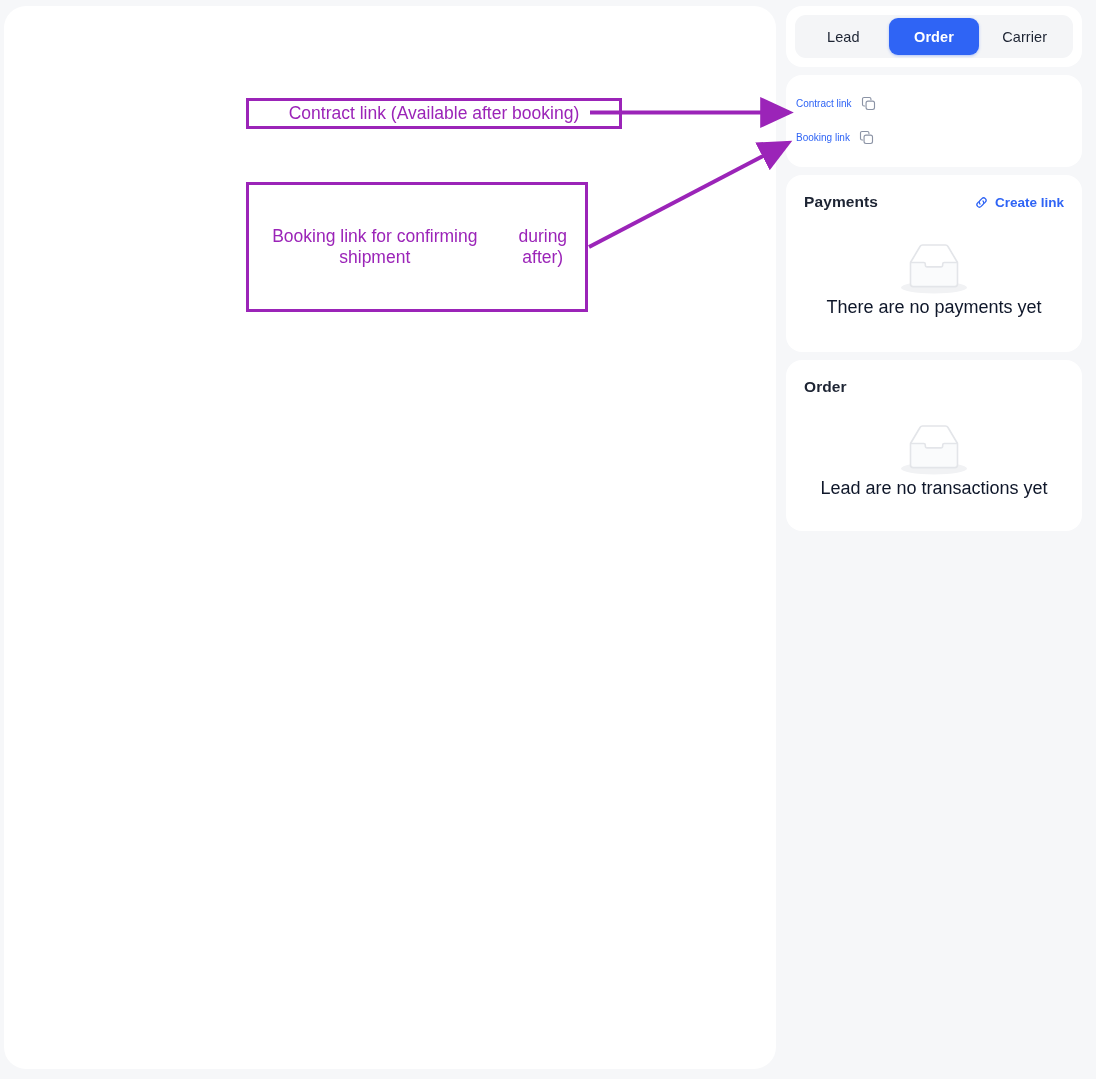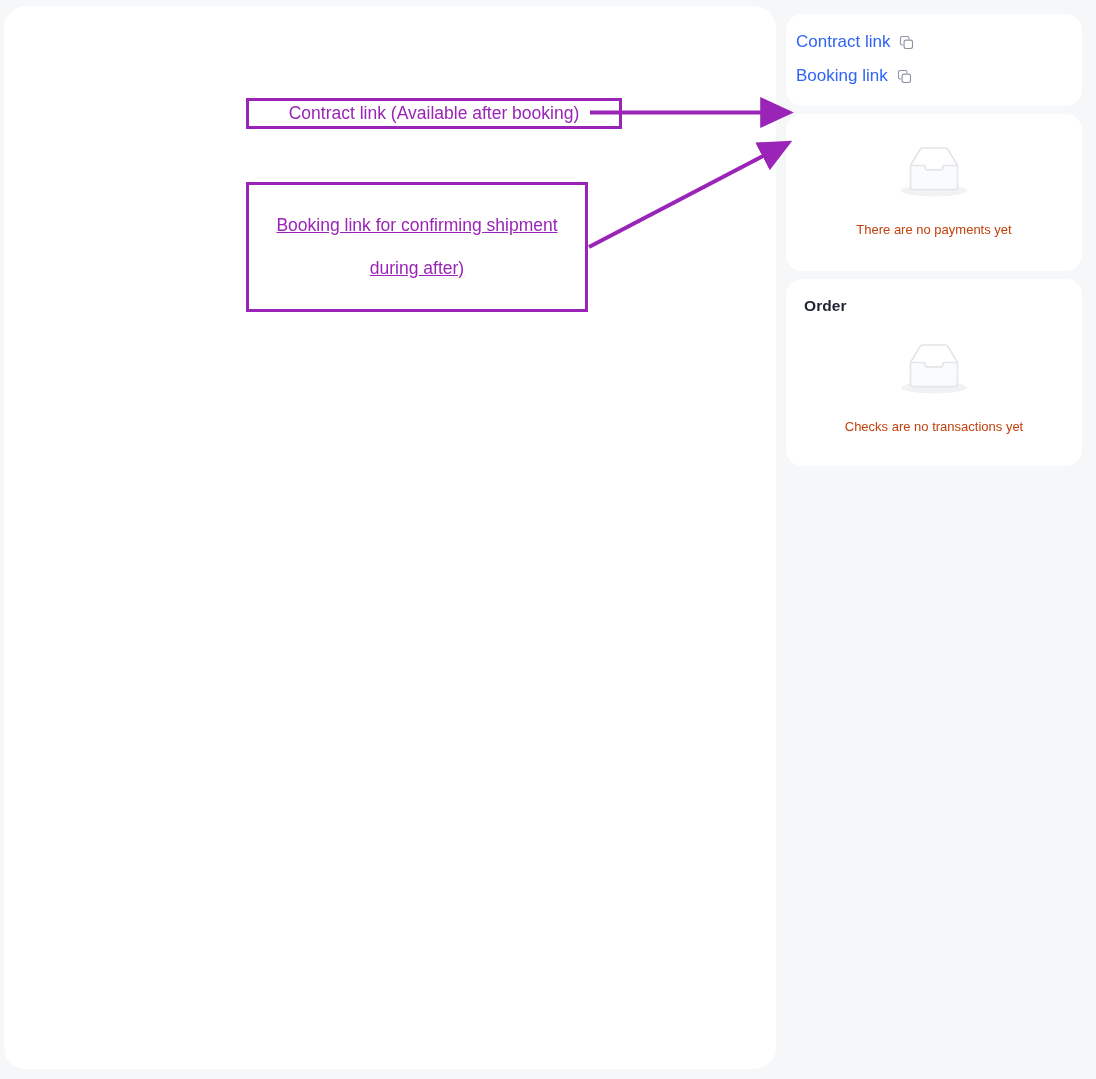--- a/index.html
+++ b/index.html
@@ -70,21 +70,21 @@
   .linkrow {
     display: flex;
     align-items: center;
     gap: 9px;
     padding: 2px 0 2px 10px;
     height: 28px;
   }
   .linkrow + .linkrow { margin-top: 6px; }
   .linklabel {
     color: #2f64f5;
-    font-size: 17px;
+    font-size: 10px;
     cursor: pointer;
   }
   .copy-ico { cursor: pointer; display: block; }
 
   
   .card {
     background: #ffffff;
     border-radius: 16px;
     width: 296px;
     margin: 8px 0 0 2px;
@@ -107,23 +107,23 @@
     font-weight: bold;
     cursor: pointer;
   }
   .empty {
     display: flex;
     flex-direction: column;
     align-items: center;
     padding: 22px 0 30px 0;
   }
   .empty-text {
-    margin-top: 22px;
-    color: #c2410c;
-    font-size: 13px;
+    margin-top: 0;
+    color: #0f172a;
+    font-size: 18px;
   }
   .pay-card .empty { padding-top: 26px; padding-bottom: 34px; }
   .checks-card .empty { padding-top: 22px; padding-bottom: 32px; }
 
   
   .anno {
     position: absolute;
     background: #ffffff;
     border: 3px solid #9b24b8;
     color: #9b24b8;
@@ -133,42 +133,54 @@
   #anno-contract {
     left: 246px; top: 98px;
     width: 376px; height: 31px;
     font-size: 17.5px;
     display: flex; align-items: center; justify-content: center;
   }
   #anno-booking {
     left: 246px; top: 182px;
     width: 342px; height: 130px;
     font-size: 17.5px;
-    display: flex; flex-direction: column;
+    display: flex; flex-direction: row;
     align-items: center; justify-content: center;
     padding: 0 0;
-    text-decoration: underline;
   }
   #anno-booking .gap { height: 21px; }
 
   .arrow-layer {
     position: absolute; left: 0; top: 0;
     width: 1096px; height: 1079px;
     pointer-events: none;
   }
 </style>
 </head>
 <body>
 
 <div id="app">
 
   <div class="main-panel"></div>
 
   <div class="sidebar">
 
+    <div class="tabcard">
+      <div class="tabtrack">
+        <div class="tab">
+          <span>Lead</span>
+        </div>
+        <div class="tab active">
+          <span>Order</span>
+        </div>
+        <div class="tab">
+          <span>Carrier</span>
+        </div>
+      </div>
+    </div>
 
     <div class="linkscard">
       <div class="linkrow">
         <span class="linklabel">Contract link</span>
         <span>
           <svg class="copy-ico" width="15" height="15" viewBox="0 0 16 16" fill="none">
             <rect x="5.4" y="5.4" width="9" height="9" rx="2.1" stroke="#8b93a5" stroke-width="1.2"></rect>
             <path d="M10.6 4.0 V3.2 a1.6 1.6 0 0 0 -1.6 -1.6 H3.2 A1.6 1.6 0 0 0 1.6 3.2 v5.8 a1.6 1.6 0 0 0 1.6 1.6 h0.8" stroke="#8b93a5" stroke-width="1.2" stroke-linecap="round"></path>
           </svg>
         </span>
@@ -178,20 +190,32 @@
         <span>
           <svg class="copy-ico" width="15" height="15" viewBox="0 0 16 16" fill="none">
             <rect x="5.4" y="5.4" width="9" height="9" rx="2.1" stroke="#8b93a5" stroke-width="1.2"></rect>
             <path d="M10.6 4.0 V3.2 a1.6 1.6 0 0 0 -1.6 -1.6 H3.2 A1.6 1.6 0 0 0 1.6 3.2 v5.8 a1.6 1.6 0 0 0 1.6 1.6 h0.8" stroke="#8b93a5" stroke-width="1.2" stroke-linecap="round"></path>
           </svg>
         </span>
       </div>
     </div>
 
     <div class="card pay-card">
+      <div class="card-head">
+        <span class="card-title">Payments</span>
+        <span class="create-link">
+          <span>
+            <svg width="15" height="15" viewBox="0 0 16 16" fill="none" style="display:block">
+              <path d="M6.4 9.6 a2.6 2.6 0 0 1 0 -3.7 l2.0 -2.0 a2.6 2.6 0 0 1 3.7 3.7 l-0.9 0.9" stroke="#2f64f5" stroke-width="1.35" stroke-linecap="round"></path>
+              <path d="M9.6 6.4 a2.6 2.6 0 0 1 0 3.7 l-2.0 2.0 a2.6 2.6 0 0 1 -3.7 -3.7 l0.9 -0.9" stroke="#2f64f5" stroke-width="1.35" stroke-linecap="round"></path>
+            </svg>
+          </span>
+          <span>Create link</span>
+        </span>
+      </div>
       <div class="empty">
         <span>
           <svg width="78" height="60" viewBox="0 0 78 60" fill="none" style="display:block">
             <ellipse cx="39" cy="50.5" rx="33" ry="6" fill="#f1f2f4"></ellipse>
             <path d="M15.5 25.5 L25 9.5 a3 3 0 0 1 2.6 -1.5 h22.8 a3 3 0 0 1 2.6 1.5 l9.5 16" stroke="#e3e5e9" stroke-width="1.6" fill="#ffffff" stroke-linejoin="round"></path>
             <path d="M15.5 25.5 h13.2 a1.6 1.6 0 0 1 1.6 1.6 v1.2 a1.6 1.6 0 0 0 1.6 1.6 h14.2 a1.6 1.6 0 0 0 1.6 -1.6 v-1.2 a1.6 1.6 0 0 1 1.6 -1.6 h13.2 v21.5 a2.6 2.6 0 0 1 -2.6 2.6 H18.1 a2.6 2.6 0 0 1 -2.6 -2.6 Z" fill="#fafbfc" stroke="#e3e5e9" stroke-width="1.6" stroke-linejoin="round"></path>
           </svg>
         </span>
         <span class="empty-text">There are no payments yet</span>
       </div>
@@ -202,21 +226,21 @@
         <span class="card-title">Order</span>
       </div>
       <div class="empty">
         <span>
           <svg width="78" height="60" viewBox="0 0 78 60" fill="none" style="display:block">
             <ellipse cx="39" cy="50.5" rx="33" ry="6" fill="#f1f2f4"></ellipse>
             <path d="M15.5 25.5 L25 9.5 a3 3 0 0 1 2.6 -1.5 h22.8 a3 3 0 0 1 2.6 1.5 l9.5 16" stroke="#e3e5e9" stroke-width="1.6" fill="#ffffff" stroke-linejoin="round"></path>
             <path d="M15.5 25.5 h13.2 a1.6 1.6 0 0 1 1.6 1.6 v1.2 a1.6 1.6 0 0 0 1.6 1.6 h14.2 a1.6 1.6 0 0 0 1.6 -1.6 v-1.2 a1.6 1.6 0 0 1 1.6 -1.6 h13.2 v21.5 a2.6 2.6 0 0 1 -2.6 2.6 H18.1 a2.6 2.6 0 0 1 -2.6 -2.6 Z" fill="#fafbfc" stroke="#e3e5e9" stroke-width="1.6" stroke-linejoin="round"></path>
           </svg>
         </span>
-        <span class="empty-text">Checks are no transactions yet</span>
+        <span class="empty-text">Lead are no transactions yet</span>
       </div>
     </div>
 
   </div>
 
   <div class="anno" id="anno-contract">
     <span>Contract link (Available after booking)</span>
   </div>
 
   <div class="anno" id="anno-booking">

